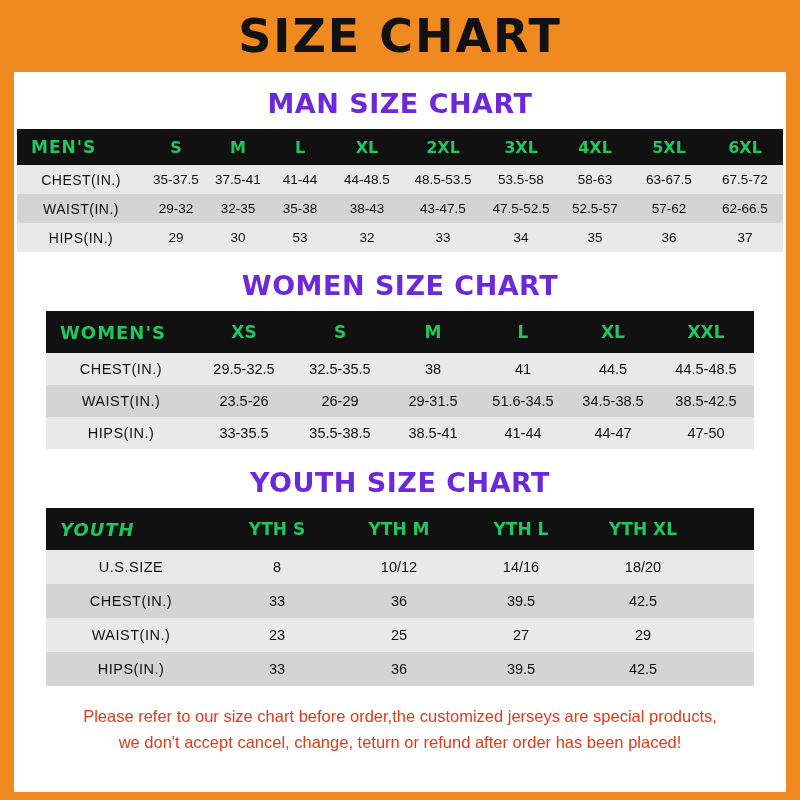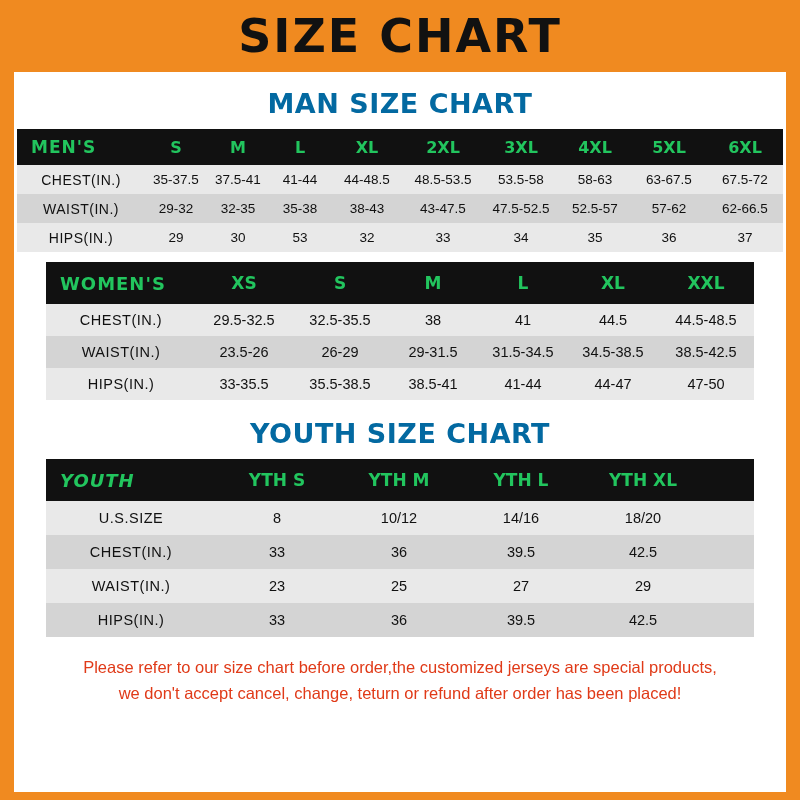--- a/index.html
+++ b/index.html
@@ -49,21 +49,21 @@
     left: 0;
     top: 72px;
     width: 772px;
     height: 728px;
   }
   .section-title {
     text-align: center;
     font-family: "DejaVu Sans", sans-serif;
     font-weight: bold;
     font-size: 27px;
-    color: #0369a1;
+    color: #6d28d9;
     letter-spacing: 0.5px;
   }
   .s1-title { margin-top: 16px; }
   .s2-title { margin-top: 18px; }
   .s3-title { margin-top: 18px; }
 
   table.chart {
     border-collapse: collapse;
     width: 708px;
     margin: 10px auto 0 auto;
@@ -204,20 +204,21 @@
         <td>32</td>
         <td>33</td>
         <td>34</td>
         <td>35</td>
         <td>36</td>
         <td>37</td>
       </tr>
     </tbody>
       </table>
 
+    <div class="section-title s2-title">WOMEN SIZE CHART</div>
     <table class="chart women">
       <colgroup>
         <col style="width:150px">
           <col style="width:96px">
           <col style="width:96px">
           <col style="width:90px">
         <col style="width:90px">
           <col style="width:90px">
           <col style="width:96px">
       </colgroup>
@@ -238,21 +239,21 @@
         <td>38</td>
         <td>41</td>
         <td>44.5</td>
         <td>44.5-48.5</td>
       </tr>
       <tr class="body-row row-dark">
         <td class="first">WAIST(IN.)</td>
         <td>23.5-26</td>
         <td>26-29</td>
         <td>29-31.5</td>
-        <td>31.5-34.5</td>
+        <td>51.6-34.5</td>
         <td>34.5-38.5</td>
         <td>38.5-42.5</td>
       </tr>
       <tr class="body-row row-light">
         <td class="first">HIPS(IN.)</td>
         <td>33-35.5</td>
         <td>35.5-38.5</td>
         <td>38.5-41</td>
         <td>41-44</td>
         <td>44-47</td>

